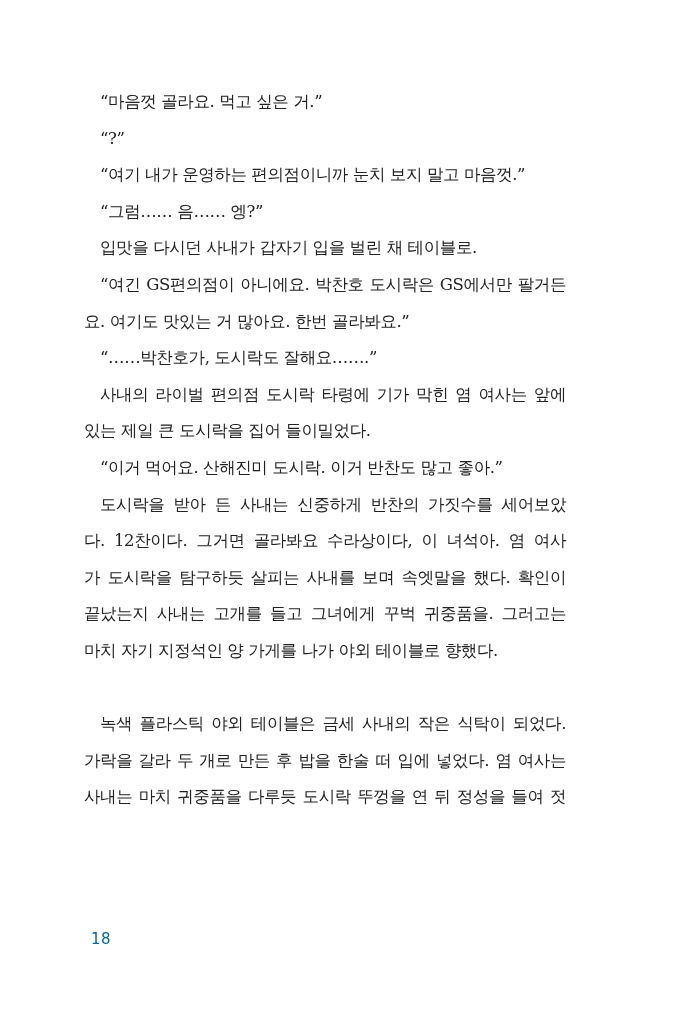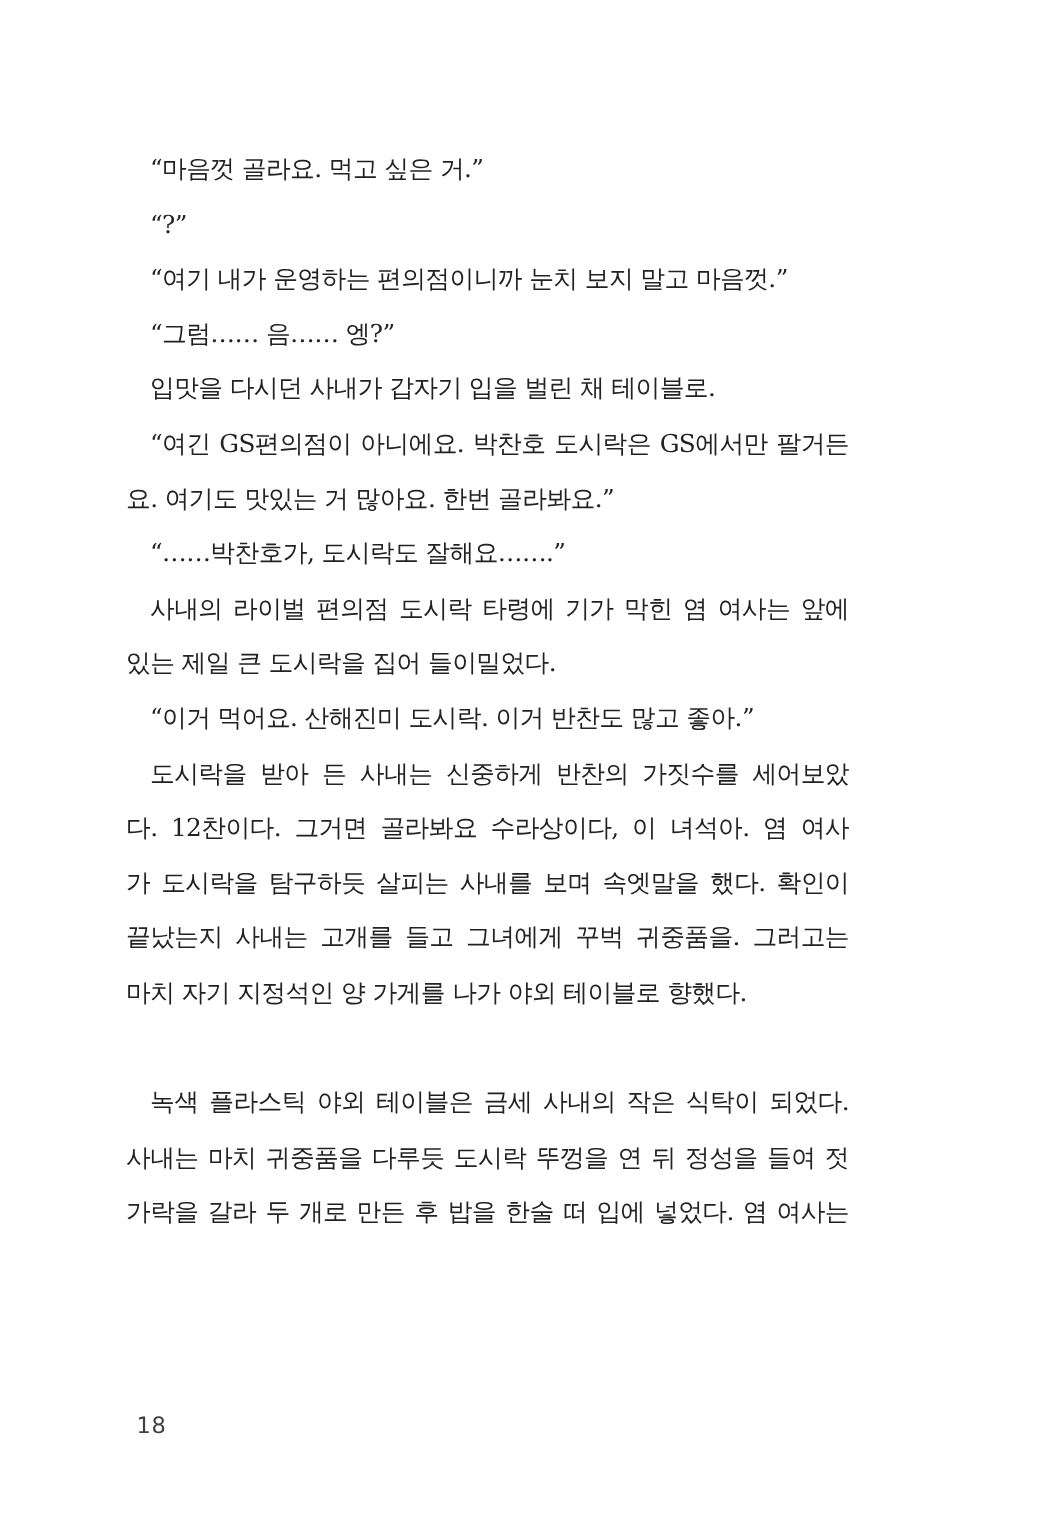--- a/index.html
+++ b/index.html
@@ -14,21 +14,20 @@
       overflow: hidden;
       font-family: "DejaVu Serif", "Liberation Serif", serif;
       color: #222222;
     }
     .page {
       position: absolute;
       left: 0; top: 0;
       width: 691px;
       height: 832px;
       background: #ffffff;
-      margin-top: 11px;
     }
     .body-text {
       position: absolute;
       left: 84px;
       top: 84px;
       width: 482px;
     }
     .line {
       height: 36.6px;
       line-height: 36.6px;
@@ -45,21 +44,21 @@
     }
     .spacer {
       height: 36.6px;
     }
     .page-number {
       position: absolute;
       left: 91px;
       top: 930px;
       font-family: "DejaVu Sans", "Liberation Sans", sans-serif;
       font-size: 15px;
-      color: #404040;
+      color: #0369a1;
       letter-spacing: 0.5px;
     }
   </style>
 </head>
 <body>
 
 <div class="page">
   <div class="body-text">
     <div class="line indent">“마음껏 골라요. 먹고 싶은 거.”</div>
     <div class="line indent">“?”</div>
@@ -72,18 +71,18 @@
     <div class="line indent justify">사내의 라이벌 편의점 도시락 타령에 기가 막힌 염 여사는 앞에</div>
     <div class="line">있는 제일 큰 도시락을 집어 들이밀었다.</div>
     <div class="line indent">“이거 먹어요. 산해진미 도시락. 이거 반찬도 많고 좋아.”</div>
     <div class="line indent justify">도시락을 받아 든 사내는 신중하게 반찬의 가짓수를 세어보았</div>
     <div class="line justify">다. 12찬이다. 그거면 골라봐요 수라상이다, 이 녀석아. 염 여사</div>
     <div class="line justify">가 도시락을 탐구하듯 살피는 사내를 보며 속엣말을 했다. 확인이</div>
     <div class="line justify">끝났는지 사내는 고개를 들고 그녀에게 꾸벅 귀중품을. 그러고는</div>
     <div class="line">마치 자기 지정석인 양 가게를 나가 야외 테이블로 향했다.</div>
     <div class="spacer"></div>
     <div class="line indent justify">녹색 플라스틱 야외 테이블은 금세 사내의 작은 식탁이 되었다.</div>
+    <div class="line justify">가락을 갈라 두 개로 만든 후 밥을 한술 떠 입에 넣었다. 염 여사는</div>
     <div class="line justify">사내는 마치 귀중품을 다루듯 도시락 뚜껑을 연 뒤 정성을 들여 젓</div>
-    <div class="line justify">가락을 갈라 두 개로 만든 후 밥을 한술 떠 입에 넣었다. 염 여사는</div>
   </div>
 
   <div class="page-number">18</div>
 </div>
 
 </body></html>

